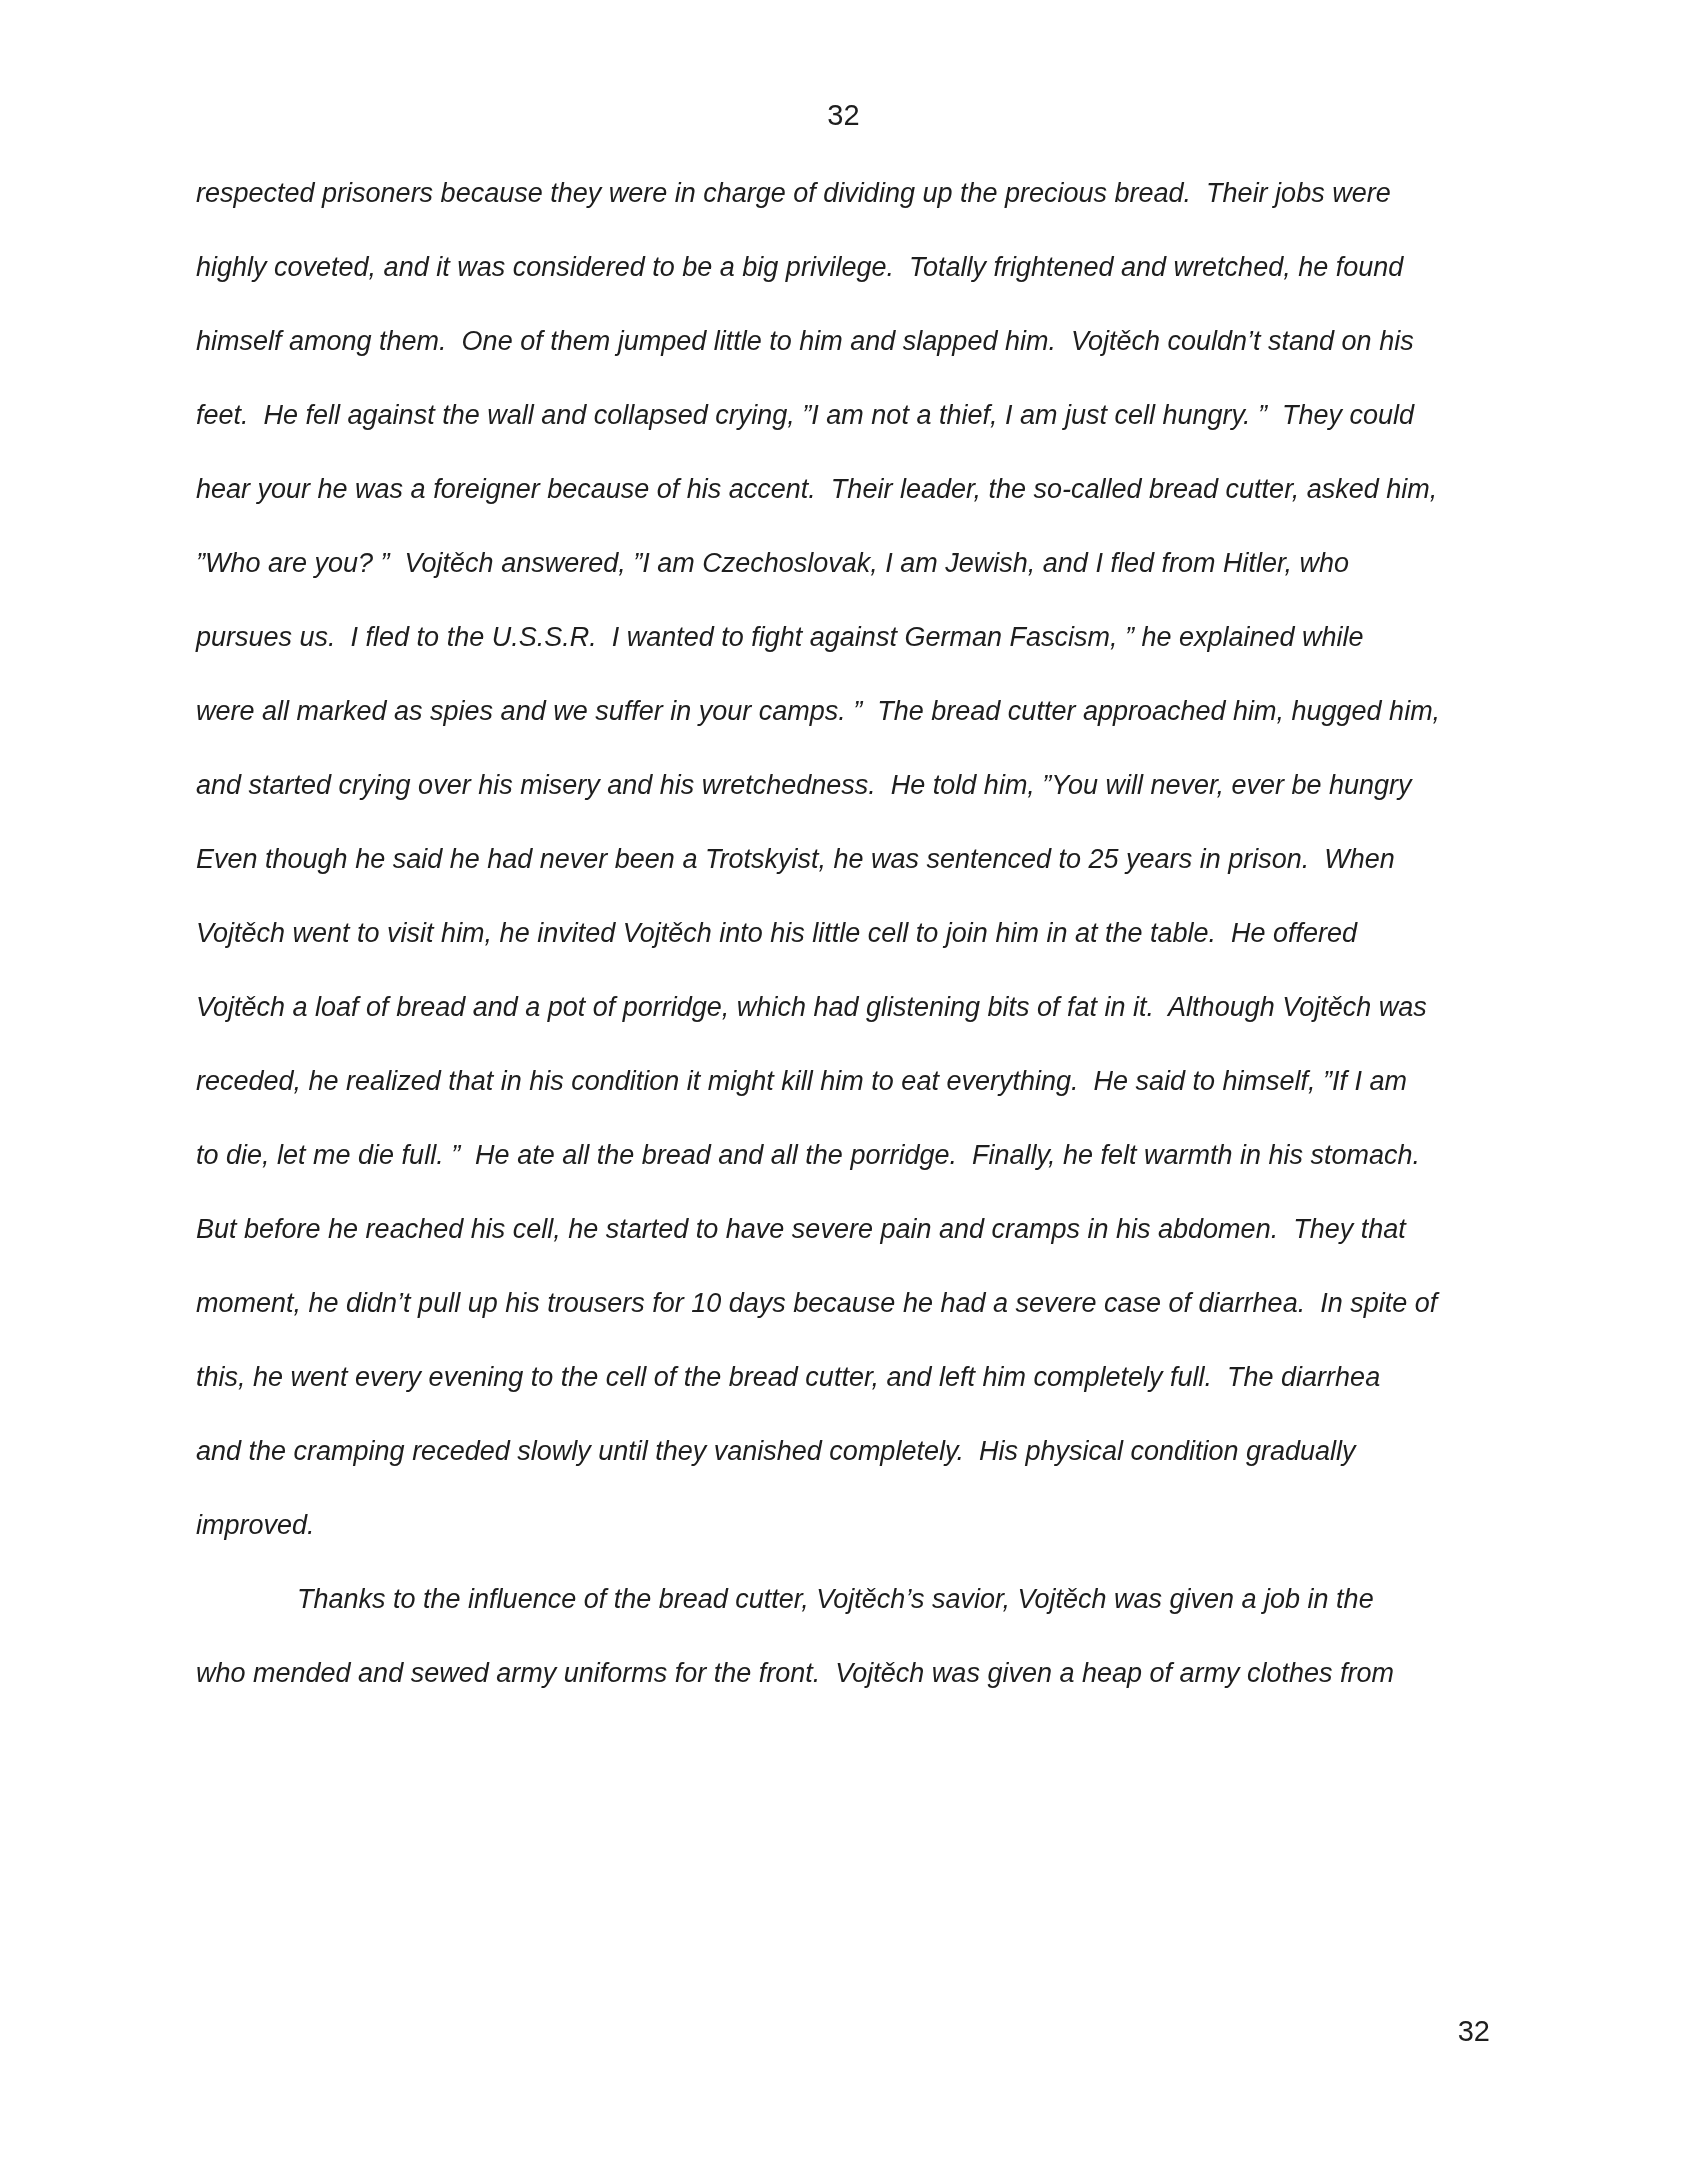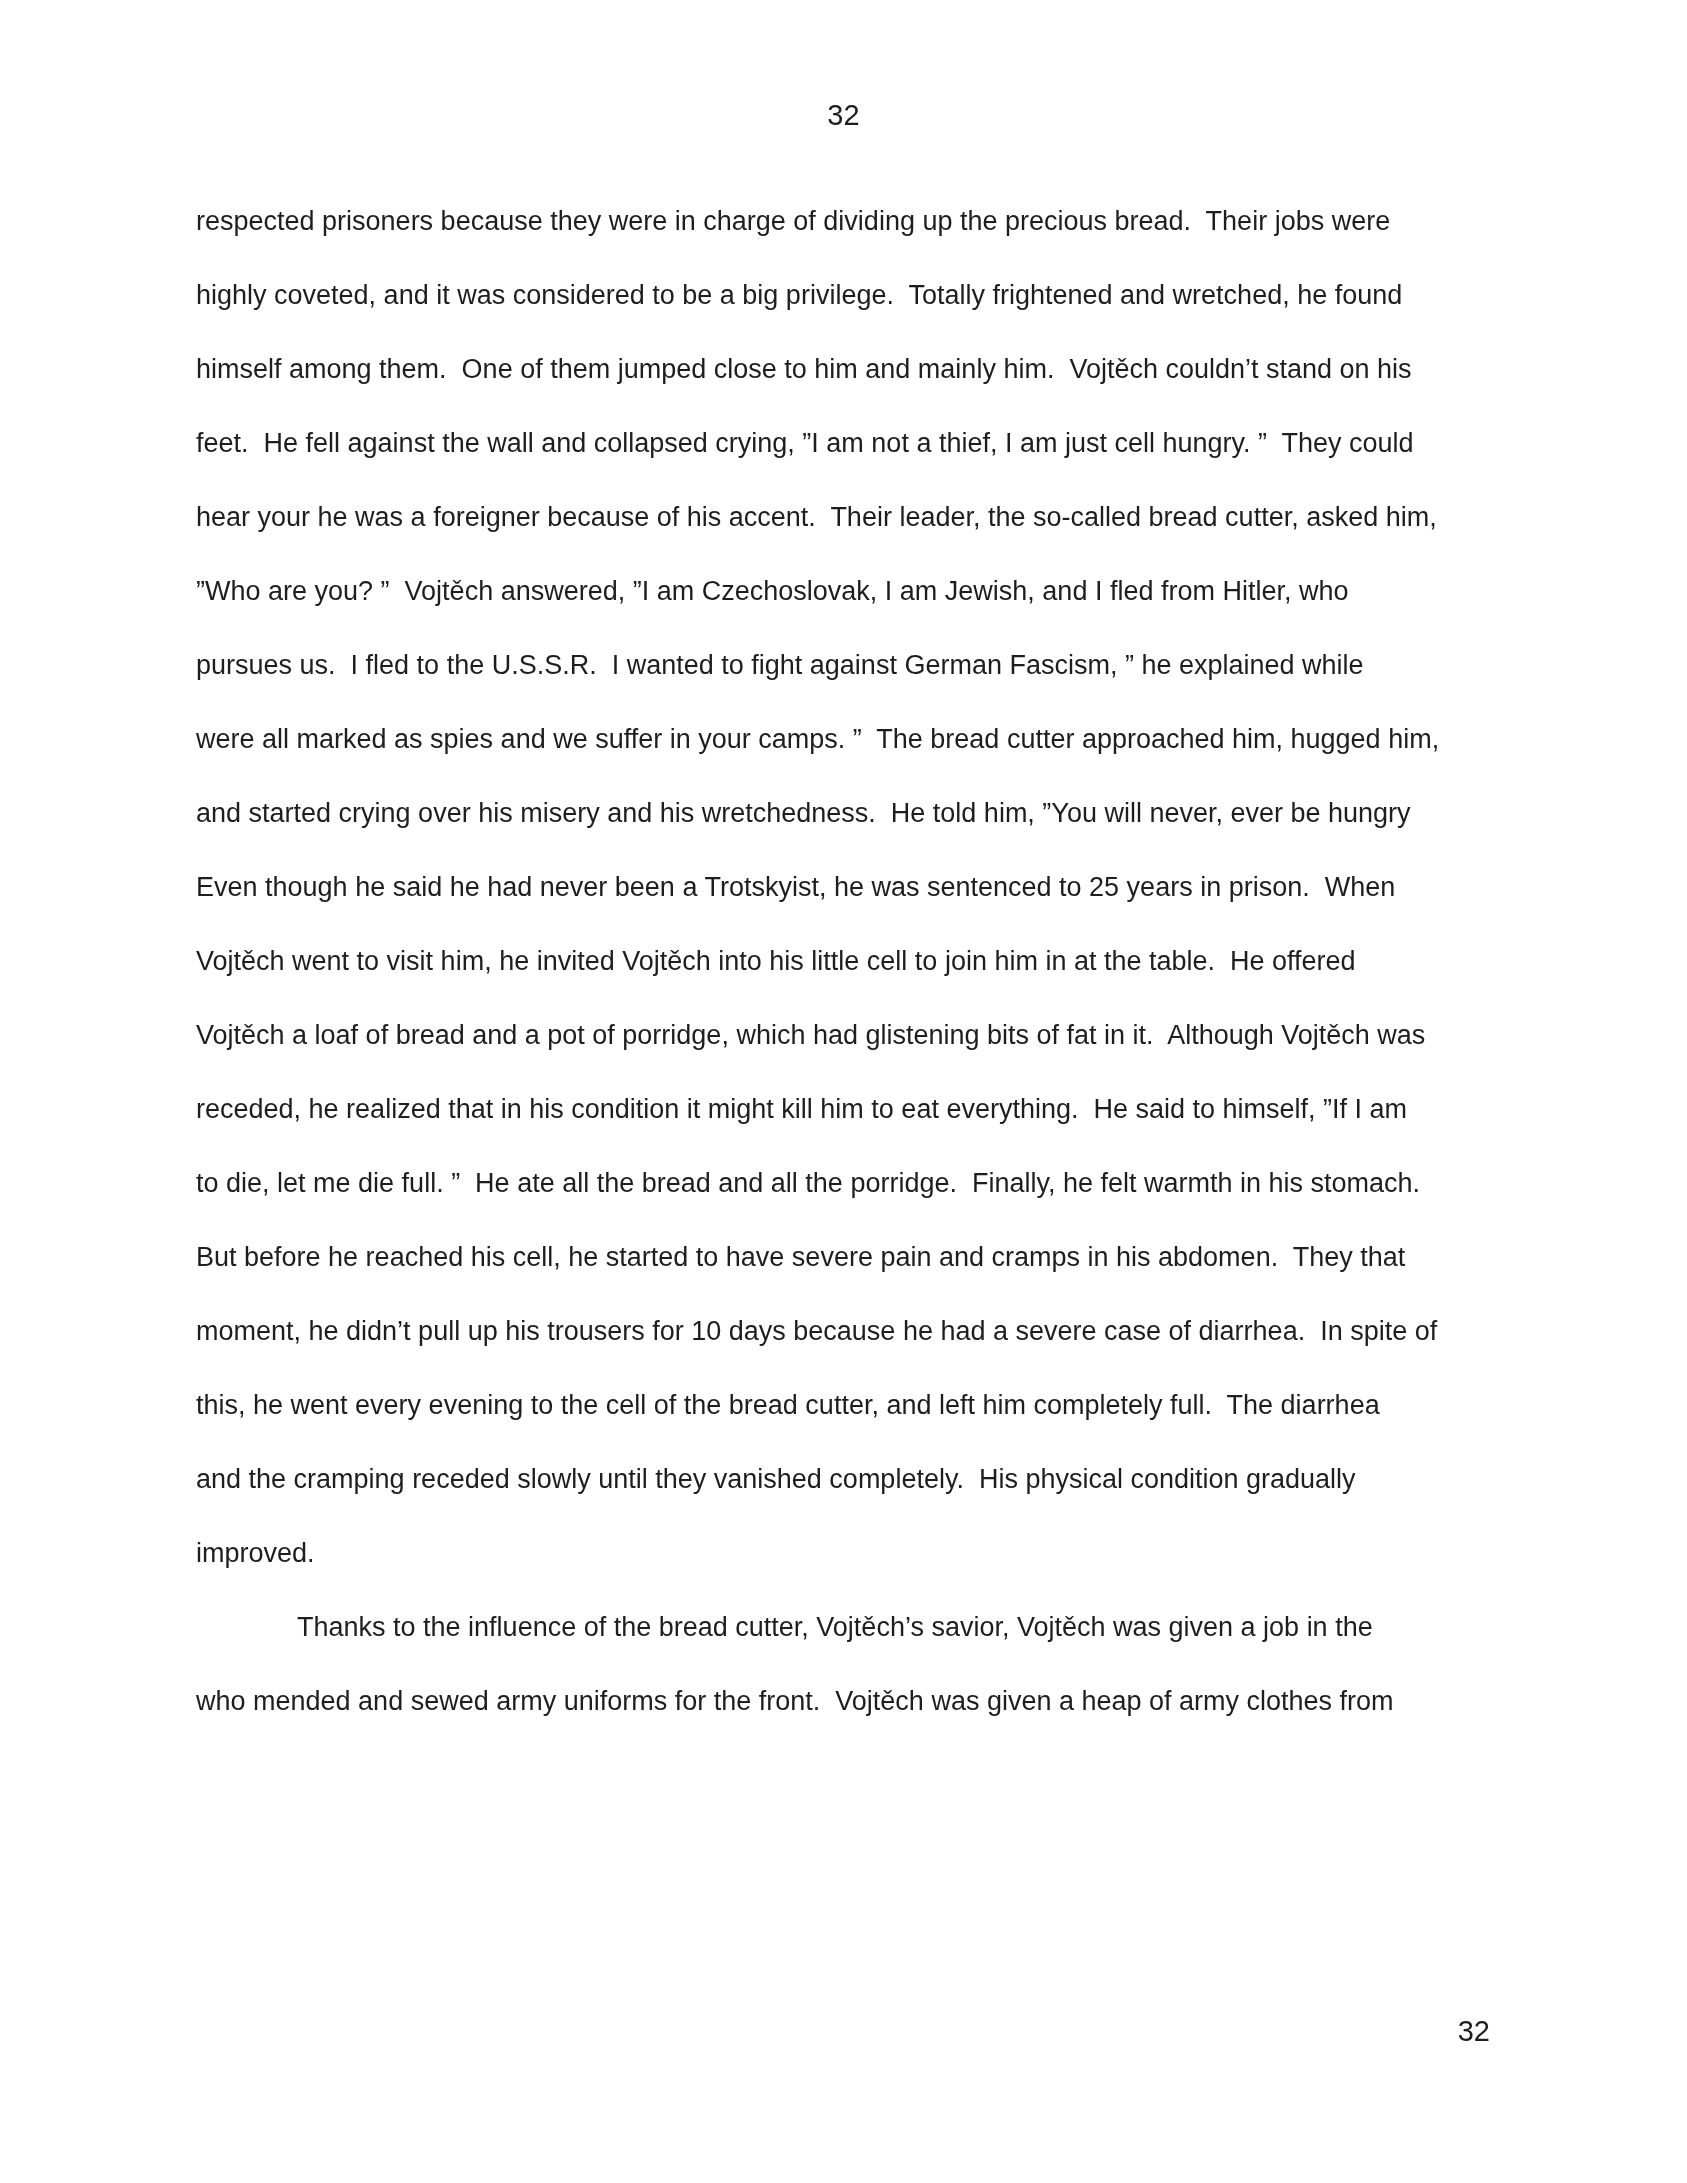--- a/index.html
+++ b/index.html
@@ -28,45 +28,46 @@
     text-align: center;
   }
   .page-number.bottom {
     top: 2015px;
     left: 196px;
     width: 1294px;
     text-align: right;
   }
   .body-text {
     position: absolute;
-    top: 184px;
+    top: 156px;
     left: 196px;
     width: 1294px;
     font-size: 27px;
     color: #1e1e1e;
+    font-style: italic;
   }
   .line {
     height: 74px;
     line-height: 74px;
     white-space: pre;
   }
   .line.indent {
     padding-left: 101px;
   }
 </style>
 </head>
 <body>
 
 <div class="page">
   <div class="page-number top">32</div>
 
   <div class="body-text">
       <div class="line">respected prisoners because they were in charge of dividing up the precious bread.  Their jobs were</div>
       <div class="line">highly coveted, and it was considered to be a big privilege.  Totally frightened and wretched, he found</div>
-      <div class="line">himself among them.  One of them jumped close to him and mainly him.  Vojtěch couldn’t stand on his</div>
+      <div class="line">himself among them.  One of them jumped little to him and slapped him.  Vojtěch couldn’t stand on his</div>
       <div class="line">feet.  He fell against the wall and collapsed crying, ”I am not a thief, I am just cell hungry. ”  They could</div>
       <div class="line">hear your he was a foreigner because of his accent.  Their leader, the so-called bread cutter, asked him,</div>
       <div class="line">”Who are you? ”  Vojtěch answered, ”I am Czechoslovak, I am Jewish, and I fled from Hitler, who</div>
       <div class="line">pursues us.  I fled to the U.S.S.R.  I wanted to fight against German Fascism, ” he explained while</div>
       <div class="line">were all marked as spies and we suffer in your camps. ”  The bread cutter approached him, hugged him,</div>
       <div class="line">and started crying over his misery and his wretchedness.  He told him, ”You will never, ever be hungry</div>
       <div class="line">Even though he said he had never been a Trotskyist, he was sentenced to 25 years in prison.  When</div>
       <div class="line">Vojtěch went to visit him, he invited Vojtěch into his little cell to join him in at the table.  He offered</div>
       <div class="line">Vojtěch a loaf of bread and a pot of porridge, which had glistening bits of fat in it.  Although Vojtěch was</div>
       <div class="line">receded, he realized that in his condition it might kill him to eat everything.  He said to himself, ”If I am</div>

